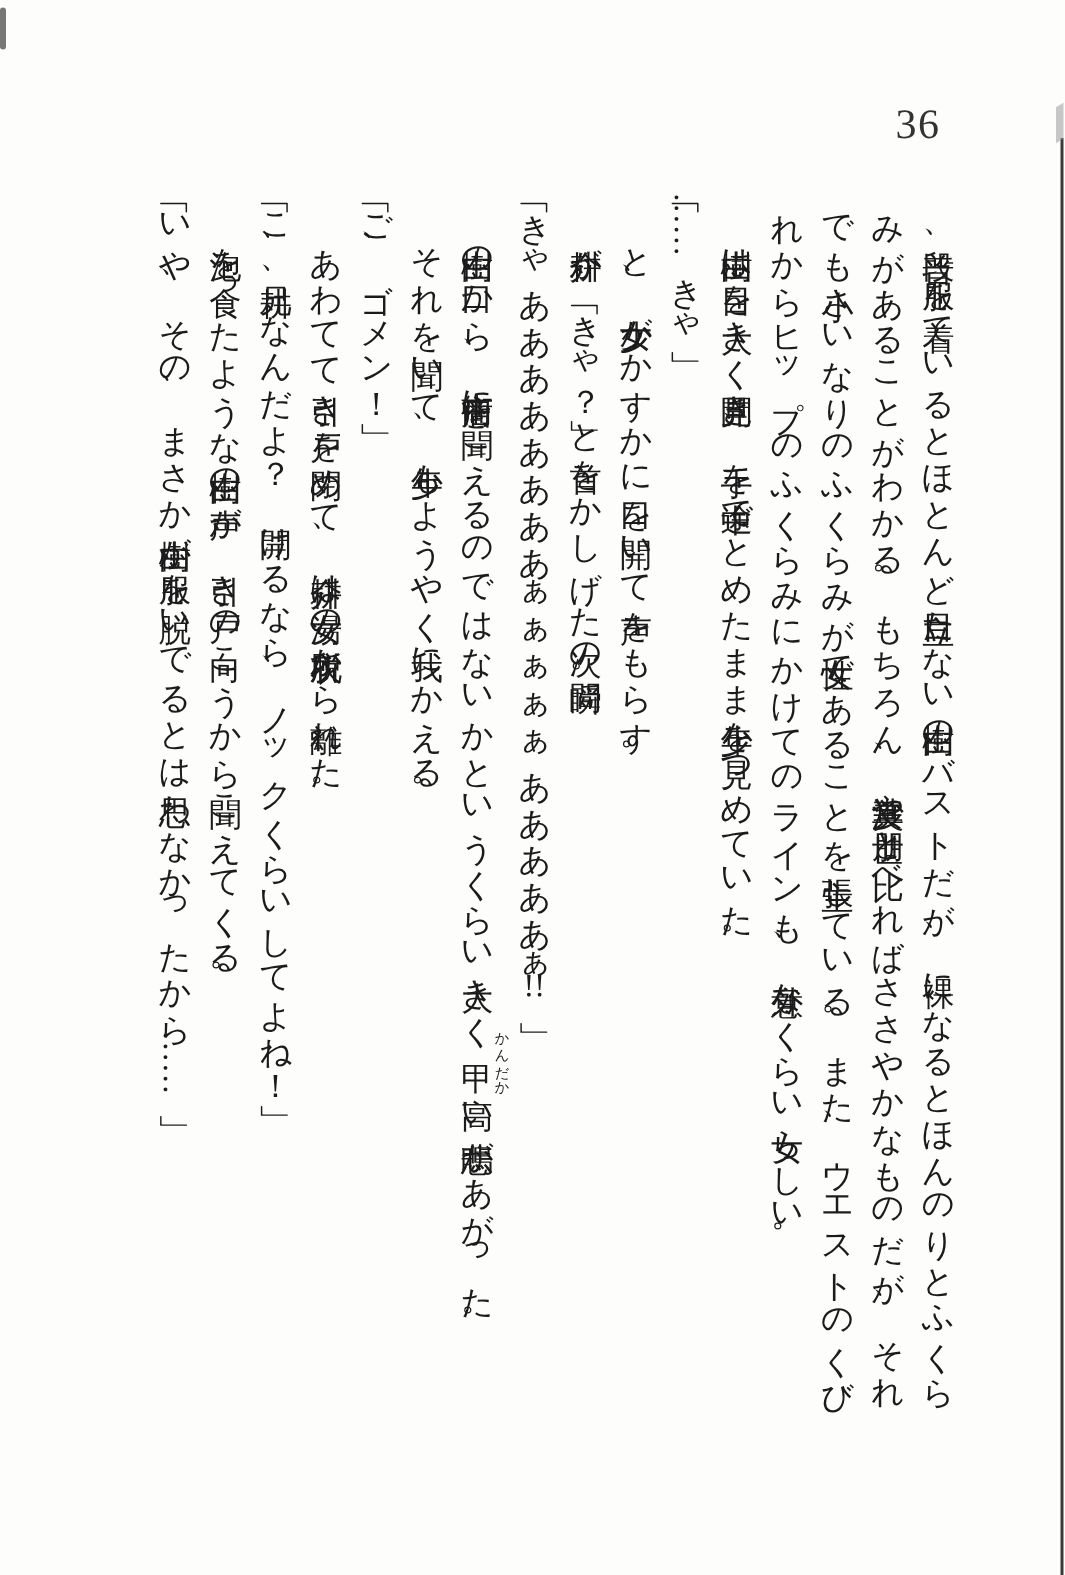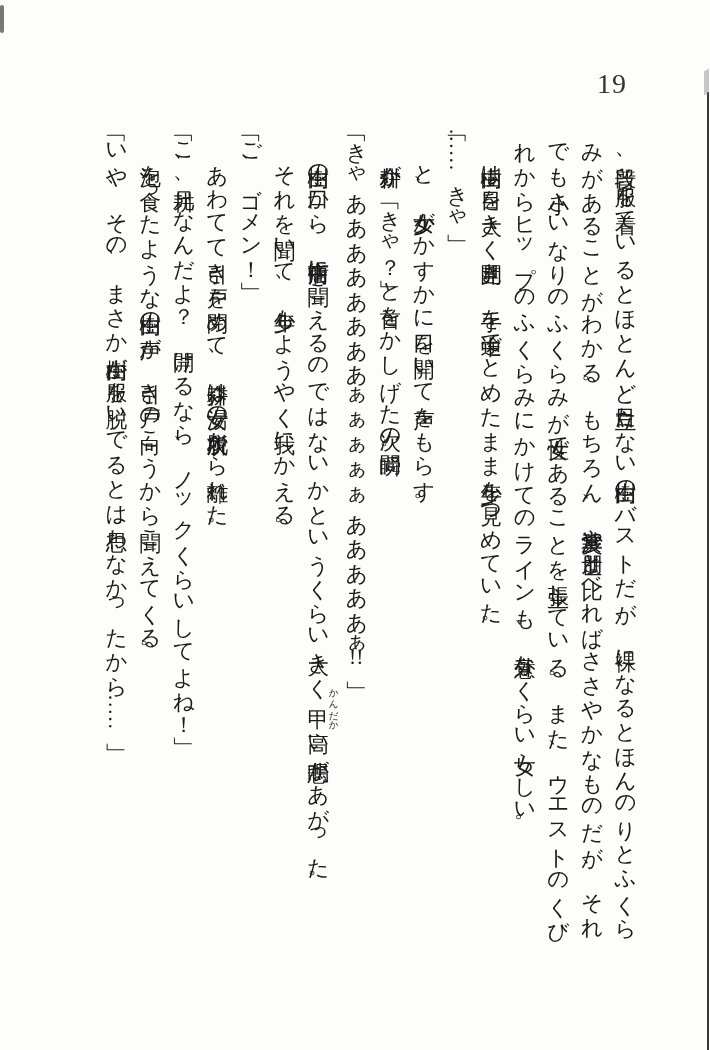--- a/index.html
+++ b/index.html
@@ -72,21 +72,21 @@
     width: 5px; height: 24px;
     background: #9a9a9a;
     opacity: 0.55;
     transform: skewY(-30deg);
   }
 </style>
 </head>
 <body>
 
 <div class="page">
-  <div class="page-number">19</div>
+  <div class="page-number">36</div>
 
   <div class="text-block" id="text-block">
       <p class="para indent">普段、服を着ているとほとんど目立たない由樹のバストだが、裸になるとほんのりとふくらみがあることがわかる。もちろん、真沙美や朋世と比べればささやかなものだが、それでも小さいなりのふくらみが女性であることを主張している。また、ウエストのくびれからヒップのふくらみにかけてのラインも、意外なくらい女らしい。</p>
       <p class="para indent">由樹は目を大きく見開き、手を途中でとめたまま少年を見つめていた。</p>
       <p class="para">「……きゃ」</p>
       <p class="para indent">と、少女がかすかに口を開いて声をもらす。</p>
       <p class="para indent">耕介が、「きゃ？」と首をかしげた次の瞬間。</p>
       <p class="para">「きゃああああああああぁぁぁぁぁあああああぁ<span class="tcy">!!</span>」</p>
       <p class="para indent">由樹の口から、商店街中に聞こえるのではないかというくらい大きく<ruby>甲高<rt>かんだか</rt></ruby>い悲鳴があがった。</p>
       <p class="para indent">それを聞いて、少年もようやく我にかえる。</p>

